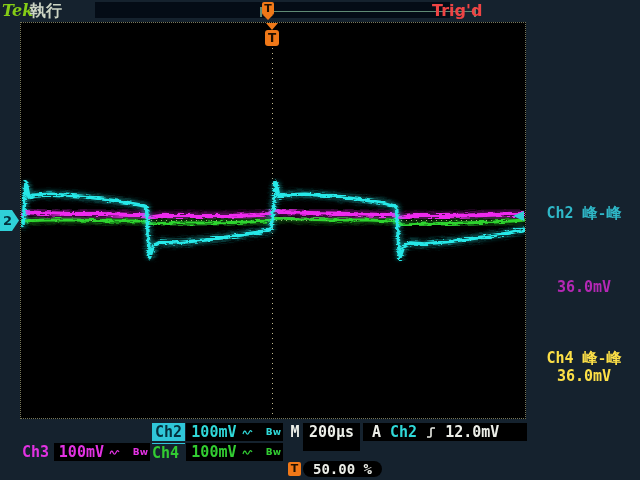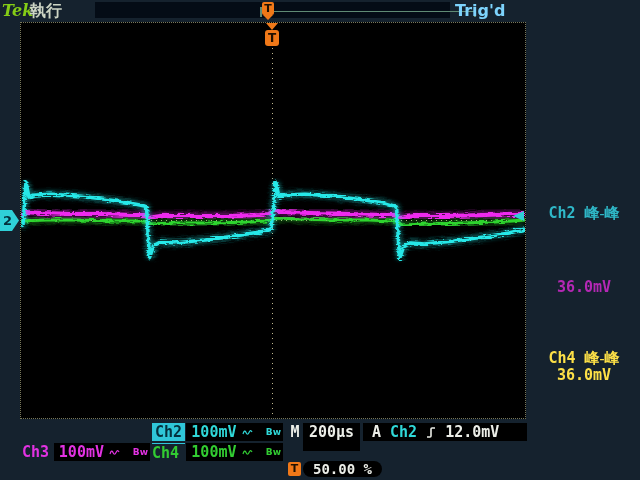--- a/index.html
+++ b/index.html
@@ -17,21 +17,21 @@
   #acq-status{left:30px;top:1px;font:bold 16px "DejaVu Sans",sans-serif;color:#ccd4c4;}
   #record-bar{left:95px;top:2px;width:355px;height:16px;background:#040c16;}
   #record-bracket{left:165px;top:5px;width:212px;height:10px;
     border-left:2px solid #5f8a74;border-right:2px solid #5f8a74;}
   #record-bracket .bracket-line{position:absolute;left:0;right:0;top:4px;height:1px;background:#5f8a74;}
   .t-marker{background:#f07818;color:#201000;text-align:center;border-radius:2px;
     font:bold 11px "DejaVu Sans",sans-serif;}
   #record-t{left:262px;top:2px;width:12px;height:13px;line-height:13px;}
   #record-t-arrow{left:263px;top:15px;width:0;height:0;
     border-left:5px solid transparent;border-right:5px solid transparent;border-top:5px solid #f07818;}
-  #trig-status{left:455px;top:1px;font:bold 16px "DejaVu Sans",sans-serif;color:#7dd3fc;}
+  #trig-status{left:432px;top:1px;font:bold 16px "DejaVu Sans",sans-serif;color:#ef4444;}
 
   
   #graticule{left:20px;top:22px;width:506px;height:397px;box-sizing:border-box;
     background:#000;border:1px dotted #77775a;
     background-image:
       radial-gradient(circle 1px at 1px 1px, rgba(205,195,145,.50) 55%, transparent 60%),
       radial-gradient(circle 1px at 1px 1px, rgba(205,195,145,.50) 55%, transparent 60%);
     background-size:50.6px 9.92px, 10.12px 49.6px;}
   #center-vline{left:251px;top:0;width:1px;height:100%;
     background:repeating-linear-gradient(180deg, rgba(228,218,168,.85) 0 1px, transparent 1px 5px);}
@@ -46,21 +46,21 @@
 
   
   #ch2-marker{left:0;top:210px;width:19px;height:21px;background:#2fd0d8;color:#03303c;
     font:bold 13px "DejaVu Sans",sans-serif;text-align:left;padding-left:3px;line-height:21px;box-sizing:border-box;
     clip-path:polygon(0 0,12px 0,100% 50%,12px 100%,0 100%);}
   #trig-level-arrow{left:513px;top:211px;width:0;height:0;
     border-top:5px solid transparent;border-bottom:5px solid transparent;border-right:11px solid #2fd0d8;}
 
   
   .meas{left:531px;width:106px;text-align:center;font:bold 15px "DejaVu Sans Mono",monospace;line-height:17px;}
-  .meas .cjk{font-family:Liberation Serif, serif;margin-top:29px;}
+  .meas .cjk{font-family:Liberation Mono, monospace;margin-top:29px;}
   #meas-ch2{top:205px;color:#2fb8c8;}
   #meas-ch3{top:279px;color:#b428b4;}
   #meas-ch4{top:350px;color:#fde047;}
 
   
   .box{background:#000000;box-sizing:border-box;}
   .row-label{font:bold 15px "DejaVu Sans Mono",monospace;line-height:18px;}
   .cyan{color:#2fd8d8;} .magenta{color:#e232e2;} .green{color:#32cc32;} .white{color:#eceee8;}
   #ch2-label-box{left:152px;top:423px;width:33px;height:18px;background:#2fc6d8;color:#04303c;
     text-align:center;font:bold 15px "DejaVu Sans Mono",monospace;line-height:18px;}

